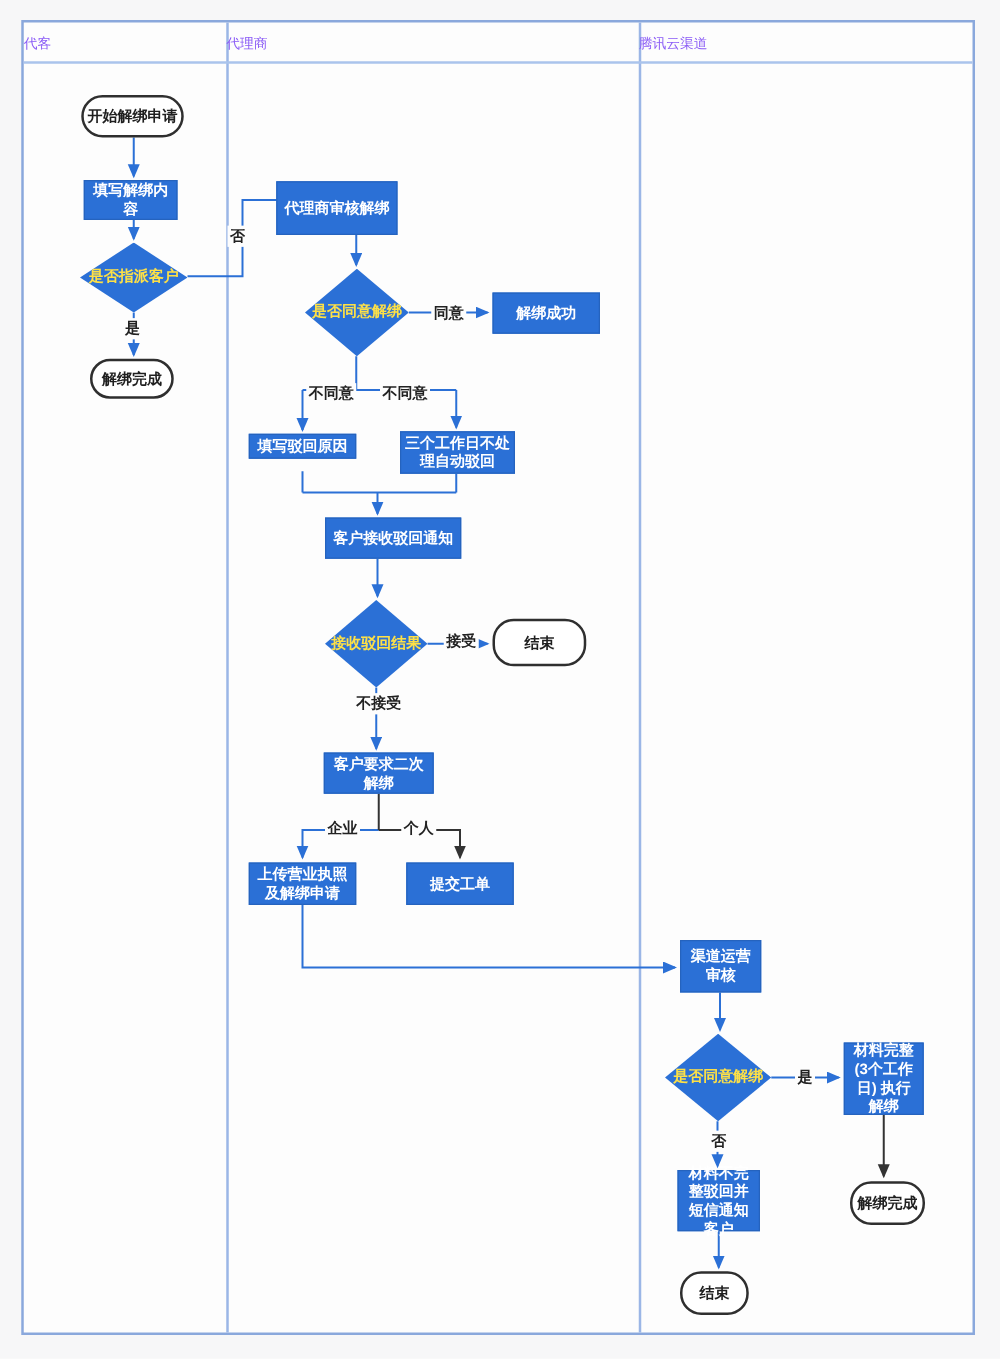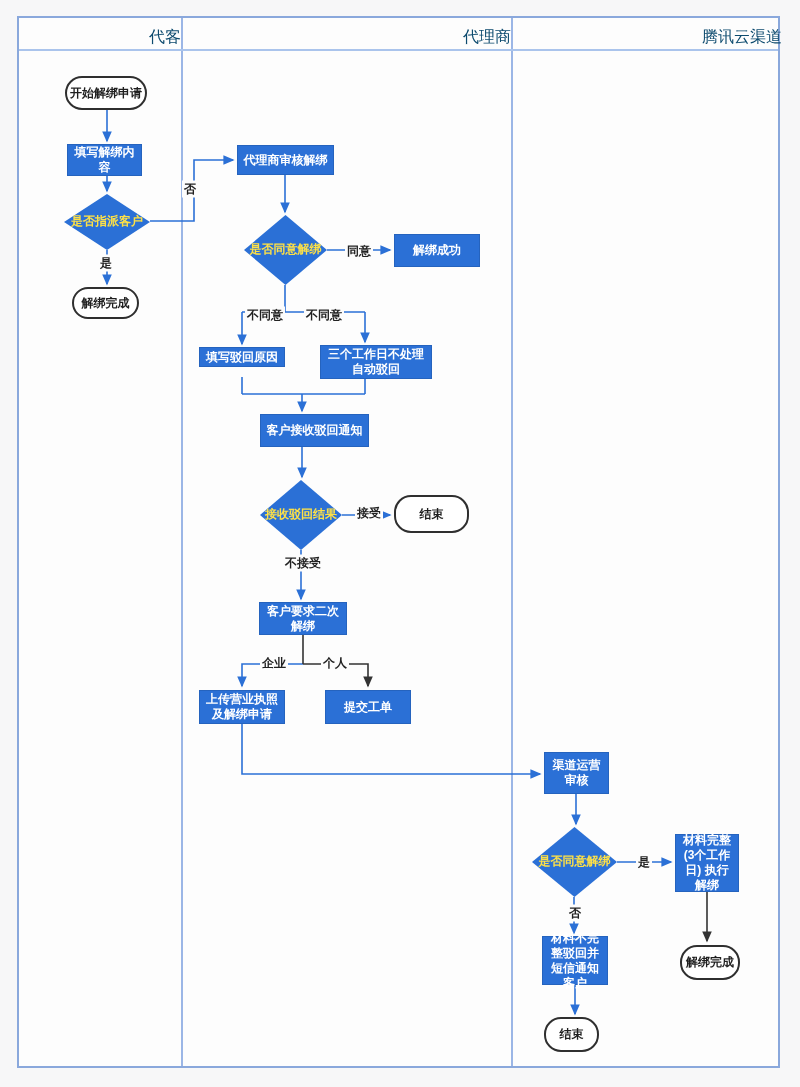--- a/index.html
+++ b/index.html
@@ -9,21 +9,21 @@
     font-family:"Liberation Sans","DejaVu Sans",sans-serif;
     overflow:hidden;
   }
   .chart{
     position:absolute;left:17px;top:16px;width:763px;height:1052px;
     background:#fdfdfd;border:2px solid #8aa8dc;box-sizing:border-box;
   }
   .lane-divider{position:absolute;top:0;bottom:0;width:2px;background:#9bb6e6;}
   .header-line{position:absolute;left:0;right:0;top:31px;height:2px;background:#aac4ec;}
   .lane-title{
-    position:absolute;top:9px;font-size:16px;color:#0c4a6e;text-align:right;
+    position:absolute;top:9px;font-size:11px;color:#8b5cf6;text-align:left;
   }
   svg.connectors{position:absolute;left:0;top:0;width:100%;height:100%;z-index:1;}
   .node{
     position:absolute;z-index:2;box-sizing:border-box;
     display:flex;align-items:center;justify-content:center;text-align:center;
     font-size:12px;font-weight:bold;line-height:1.25;
   }
   .process{
     background:#2b70d6;color:#fff;border:1px solid #2563be;
     padding:1px 3px;white-space:pre-line;
@@ -90,25 +90,25 @@
       <path d="M284,646 H349 V668" marker-end="url(#ak)"></path>
       <path d="M688,874 V923" marker-end="url(#ak)"></path>
     </g>
   </svg>
 
   <div class="node terminal" style="left:46px;top:58px;width:82px;height:34px">开始解绑申请</div>
   <div class="node process" style="left:48px;top:126px;width:75px;height:32px">填写解绑内容</div>
   <div class="node decision" style="left:45px;top:176px;width:86px;height:56px">是否指派客户</div>
   <div class="node terminal" style="left:53px;top:269px;width:67px;height:32px">解绑完成</div>
 
-  <div class="node process" style="left:218px;top:127px;width:97px;height:30px">代理商审核解绑</div>
+  <div class="node process" style="left:202px;top:127px;width:97px;height:43px">代理商审核解绑</div>
   <div class="node decision" style="left:225px;top:197px;width:83px;height:70px">是否同意解绑</div>
   <div class="node process" style="left:375px;top:216px;width:86px;height:33px">解绑成功</div>
   <div class="node process" style="left:180px;top:329px;width:86px;height:20px">填写驳回原因</div>
-  <div class="node process" style="left:301px;top:327px;width:112px;height:34px">三个工作日不处理自动驳回</div>
+  <div class="node process" style="left:301px;top:327px;width:92px;height:34px">三个工作日不处理自动驳回</div>
   <div class="node process" style="left:241px;top:396px;width:109px;height:33px">客户接收驳回通知</div>
   <div class="node decision" style="left:241px;top:462px;width:82px;height:70px">接收驳回结果</div>
   <div class="node terminal" style="left:375px;top:477px;width:75px;height:38px">结束</div>
   <div class="node process" style="left:240px;top:584px;width:88px;height:33px">客户要求二次解绑</div>
   <div class="node process" style="left:180px;top:672px;width:86px;height:34px">上传营业执照及解绑申请</div>
   <div class="node process" style="left:306px;top:672px;width:86px;height:34px">提交工单</div>
 
   <div class="node process" style="left:525px;top:734px;width:65px;height:42px">渠道运营审核</div>
   <div class="node decision" style="left:513px;top:809px;width:85px;height:70px">是否同意解绑</div>
   <div class="node process" style="left:656px;top:816px;width:64px;height:58px">材料完整

